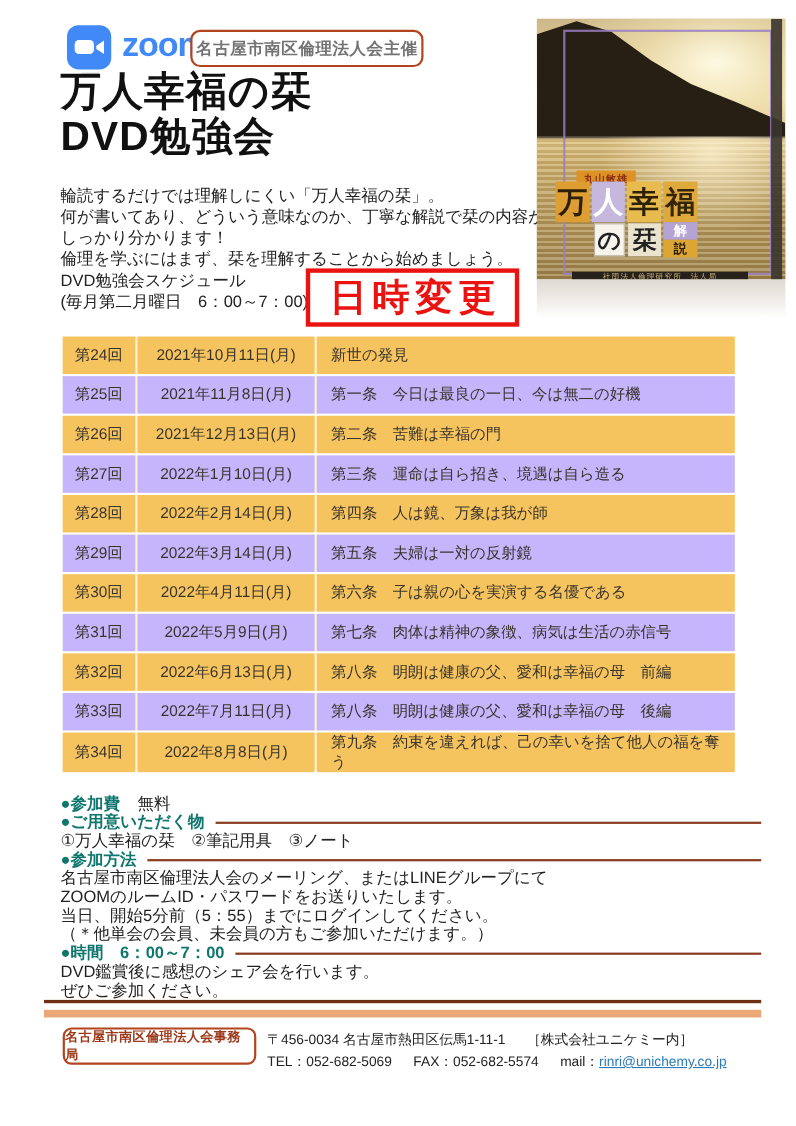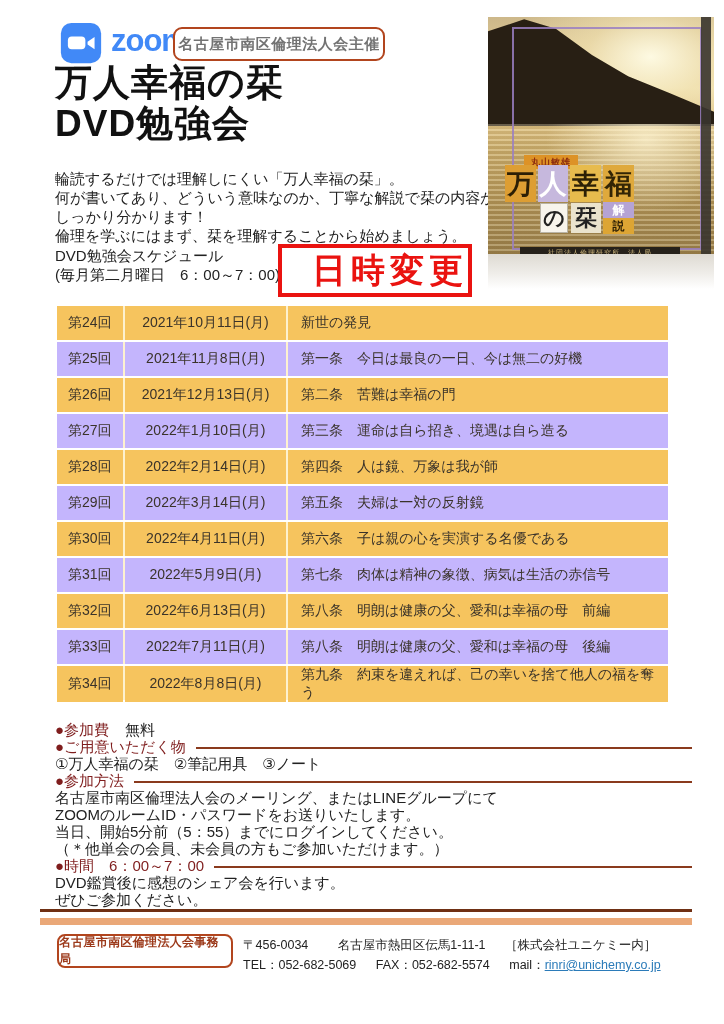--- a/index.html
+++ b/index.html
@@ -16,21 +16,21 @@
     position:absolute;left:173px;top:27px;width:208px;height:30px;
     border:2.5px solid #b2451e;border-radius:9px;display:flex;align-items:center;justify-content:center;
     color:#737373;font-weight:700;font-size:15px;letter-spacing:.5px;background:#fff;
   }
   .title{position:absolute;left:55px;top:62px;font-size:37px;line-height:41px;font-weight:700;color:#111;letter-spacing:1px;}
   
   .intro{position:absolute;left:55px;top:169px;font-size:15px;line-height:19px;color:#222;}
   .sched{position:absolute;left:55px;top:246px;font-size:15px;line-height:19px;color:#222;}
   .notice-box{
     position:absolute;left:278px;top:244px;width:194px;height:53px;box-sizing:border-box;
-    border:4px solid #ea1310;background:#fff;display:flex;align-items:center;justify-content:flex-end;
+    border:4px solid #ea1310;background:#fff;display:flex;align-items:center;justify-content:center;
     color:#ea1310;font-size:34px;font-weight:700;letter-spacing:5px;padding-left:5px;
   }
   
   .cover{position:absolute;left:488px;top:17px;width:226px;height:272px;}
   .photo{position:absolute;left:0;top:0;width:226px;height:237px;overflow:hidden;
     background:linear-gradient(180deg,#cdb habit 0%);
     background:linear-gradient(180deg,#cdb88a 0%,#dfca96 16%,#ecdcab 30%,#dcc083 45%,#c5a868 56%,#ad9054 76%,#937946 100%);
   }
   .glow{position:absolute;left:0;top:0;width:100%;height:60%;
     background:radial-gradient(ellipse at 72% 28%,rgba(255,252,230,.95) 0%,rgba(246,232,185,.55) 28%,rgba(246,232,185,0) 62%);}
@@ -64,35 +64,35 @@
   .trow:last-child{margin-bottom:0;}
   .tcell{display:flex;align-items:center;font-size:14px;color:#3a332a;}
   .trow.dark .tcell{background:#f6c45e;}
   .trow.light .tcell{background:#c4b5fd;}
   .c-no{padding-left:11px;}
   .c-date{justify-content:center;}
   .c-topic{padding-left:13px;}
   
   .details{position:absolute;left:55px;top:722px;width:637px;font-size:15px;color:#222;}
   .dline{height:17px;display:flex;align-items:center;white-space:pre;}
-  .brown{color:#7f1d1d;font-weight:400;}
+  .brown{color:#0f766e;font-weight:700;}
   .rule{flex:1;height:2px;background:#8a3a1d;margin-left:10px;}
   .fee-value{margin-left:16px;color:#222;font-weight:400;}
   
   .rule-dark{position:absolute;left:40px;top:909px;width:652px;height:3px;background:#6f3014;}
   .rule-orange{position:absolute;left:40px;top:918px;width:652px;height:7px;background:#eaa878;}
   
   .footer{position:absolute;left:57px;top:934px;display:flex;align-items:flex-start;}
   .office-badge{
     width:172px;height:30px;border:2px solid #b2451e;border-radius:8px;background:#fff;
     display:flex;align-items:center;justify-content:center;color:#9c3a1b;font-weight:700;font-size:12px;letter-spacing:.3px;
   }
   .addr{margin-left:10px;font-size:12.5px;line-height:20px;color:#222;padding-top:1px;}
   .addr span{display:inline-block;}
-  .sp-lg{margin-right:26px;}
+  .sp-lg{}
   .sp-md{margin-right:16px;}
   .mail-link{color:#2b7bb9;text-decoration:underline;margin-top:12px;}
 </style>
 </head>
 <body>
 
 <div class="page">
 
   <div class="zoom-logo">
     <svg class="zoom-icon" viewBox="0 0 48 48">

